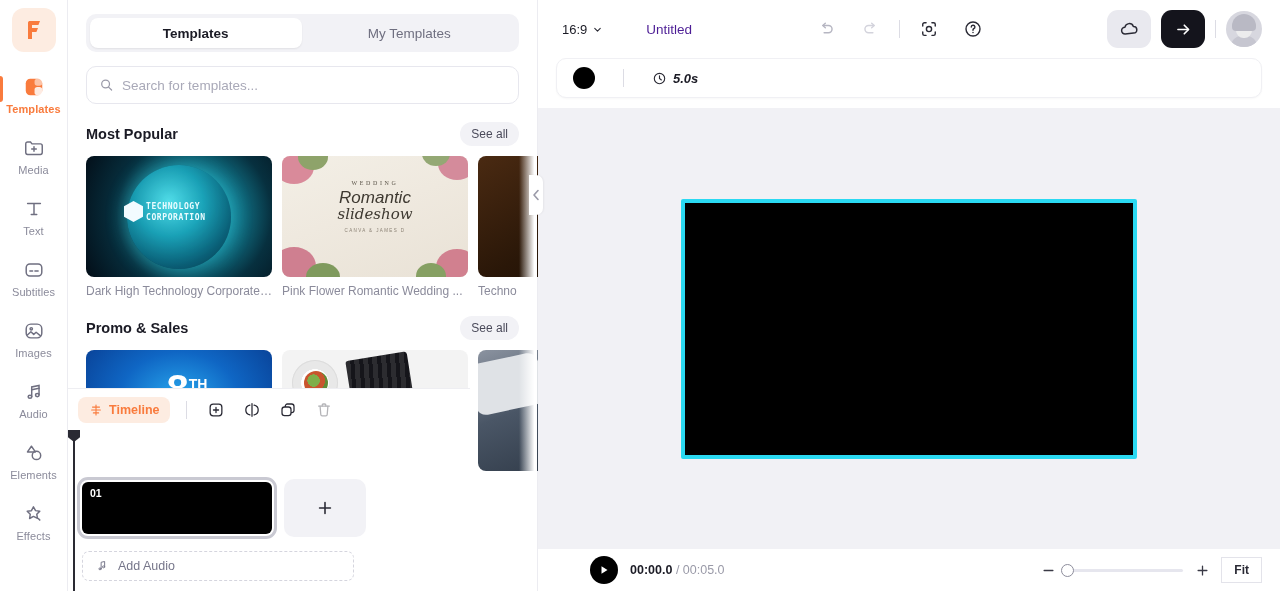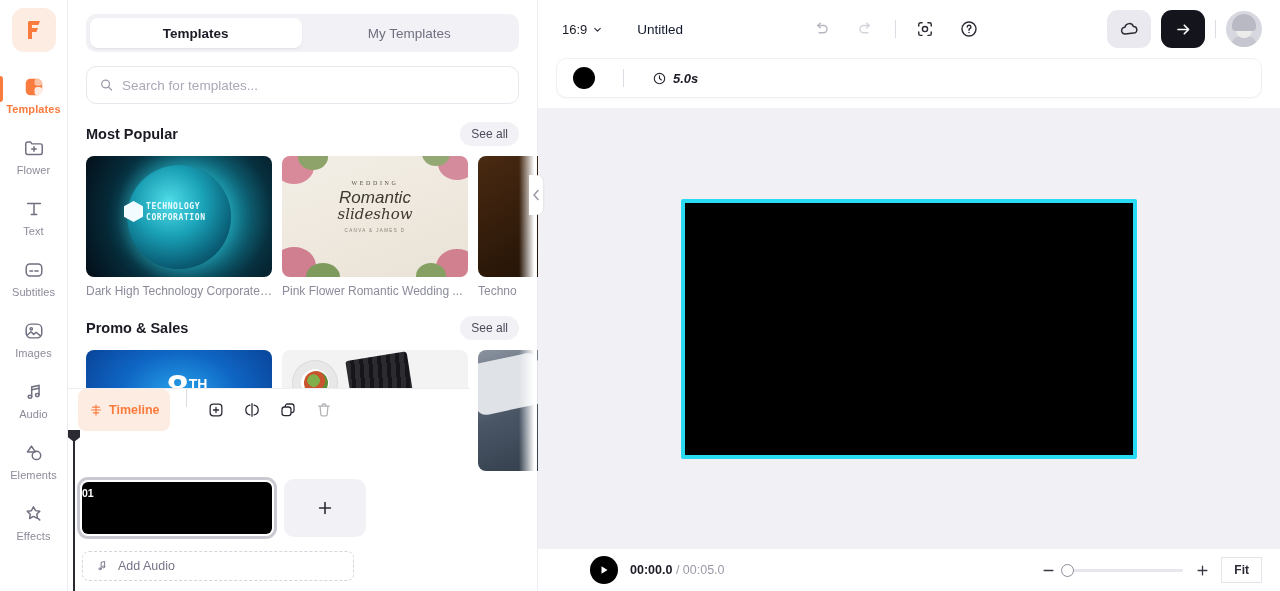--- a/index.html
+++ b/index.html
@@ -170,21 +170,21 @@
   .editor { flex: 1; height: 591px; display: flex; flex-direction: column; background: #fff; }
 
   .topbar {
     height: 58px; display: flex; align-items: center; padding: 0 18px; gap: 14px;
     background: #fff;
   }
   .ratio {
     display: flex; align-items: center; gap: 5px; font-size: 13px;
     font-weight: 400; color: #1b1b25; cursor: pointer; padding: 4px 6px;
   }
-  .proj-title { font-size: 13.5px; color: #0f172a; margin-left: 14px; cursor: text; }
+  .proj-title { font-size: 13.5px; color: #4c1d95; margin-left: 23px; cursor: text; }
   .top-mid { flex: 1; display: flex; align-items: center; justify-content: center; gap: 14px; }
   .ticon { width: 30px; height: 30px; display:flex; align-items:center; justify-content:center; cursor:pointer; border-radius:6px;}
   .vline { width:1px; height:18px; background:#dcdce4; }
   .top-right { display: flex; align-items: center; gap: 10px; }
   .cloud-btn {
     width: 44px; height: 38px; border-radius: 11px; background: #e9e9ef;
     display:flex; align-items:center; justify-content:center; cursor:pointer;
   }
   .export-btn {
     width: 44px; height: 38px; border-radius: 11px; background: #14141c;
@@ -233,21 +233,21 @@
   .knob{ position:absolute; left:-6px; top:-5px; width:13px;height:13px;border-radius:50%;
     background:#fff; border:1.5px solid #8d8d9c; cursor:grab;}
   .fit{ font-size:12px; font-weight:700; color:#2a2a35; border:1px solid #e3e3ea;
     border-radius:0; padding:5px 12px; cursor:pointer;}
 
   
   .timeline {
     position:absolute; left:68px; right:0; top:388px; bottom:0;
     background:#fff; border-top:1px solid #eeeef2;
   }
-  .tl-bar{ height:42px; display:flex; gap:16px; padding-left:10px;}
+  .tl-bar{ height:42px; display:flex; align-items:center; gap:16px; padding-left:10px;}
   .tl-chip{
     display:flex; align-items:center; gap:6px; background:#fdece1; color:#f97b3d;
     font-size:12.5px; font-weight:600; border-radius:8px; padding:6px 11px; cursor:pointer;
   }
   .tl-tools{ display:flex; align-items:center; gap:10px;}
   .tbtn{ width:26px;height:26px;display:flex;align-items:center;justify-content:center;cursor:pointer;border-radius:6px;}
   .tbtn.dis{ opacity:.35; cursor:default;}
 
   .tl-body{ position:relative; padding-left:10px;}
   .playhead{
@@ -255,21 +255,21 @@
   }
   .playhead::before{
     content:""; position:absolute; left:-5px; top:-1px; width:12px;height:12px;
     background:#2a2a33; clip-path: polygon(0 0,100% 0,100% 60%,50% 100%,0 60%);
   }
   .clip-row{ display:flex; align-items:center; gap:12px; padding-top:48px; margin-left:4px;}
   .clip{
     width:190px; height:52px; background:#000; border-radius:6px; position:relative;
     outline:3px solid #c9c9d2; outline-offset:2px; cursor:pointer;
   }
-  .clip .num{ position:absolute; left:0; top:5px; color:#fff; font-size:10.5px; font-weight:700;}
+  .clip .num{ position:absolute; left:8px; top:5px; color:#fff; font-size:10.5px; font-weight:700;}
   .add-clip{
     width:82px; height:58px; background:#f2f2f6; border-radius:10px;
     display:flex; align-items:center; justify-content:center; cursor:pointer;
   }
   .audio-row{
     margin-top:14px; margin-left:4px; width:272px; height:30px;
     border:1px dashed #d5d5de; border-radius:7px; display:flex; align-items:center;
     gap:9px; padding-left:12px; cursor:pointer;
   }
   .audio-row span{ font-size:12.5px; color:#76768a;}
@@ -297,21 +297,21 @@
       <span class="rail-label">Templates</span>
     </div>
 
     <div class="rail-item">
       <span class="ico">
         <svg width="22" height="22" viewBox="0 0 24 24" fill="none" stroke="#6f6f80" stroke-width="1.6" stroke-linecap="round">
             <path d="M3 7.5a2 2 0 0 1 2-2h3.2l1.6 2H19a2 2 0 0 1 2 2v7.5a2 2 0 0 1-2 2H5a2 2 0 0 1-2-2z"></path>
             <path d="M12 10.5v5M9.5 13h5"></path>
           </svg>
       </span>
-      <span class="rail-label">Flower</span>
+      <span class="rail-label">Media</span>
     </div>
 
     <div class="rail-item">
       <span class="ico">
         <svg width="22" height="22" viewBox="0 0 24 24" fill="none" stroke="#6f6f80" stroke-width="1.6" stroke-linecap="round">
             <path d="M5 6h14M12 6v12M9 18h6"></path>
           </svg>
       </span>
       <span class="rail-label">Text</span>
     </div>

